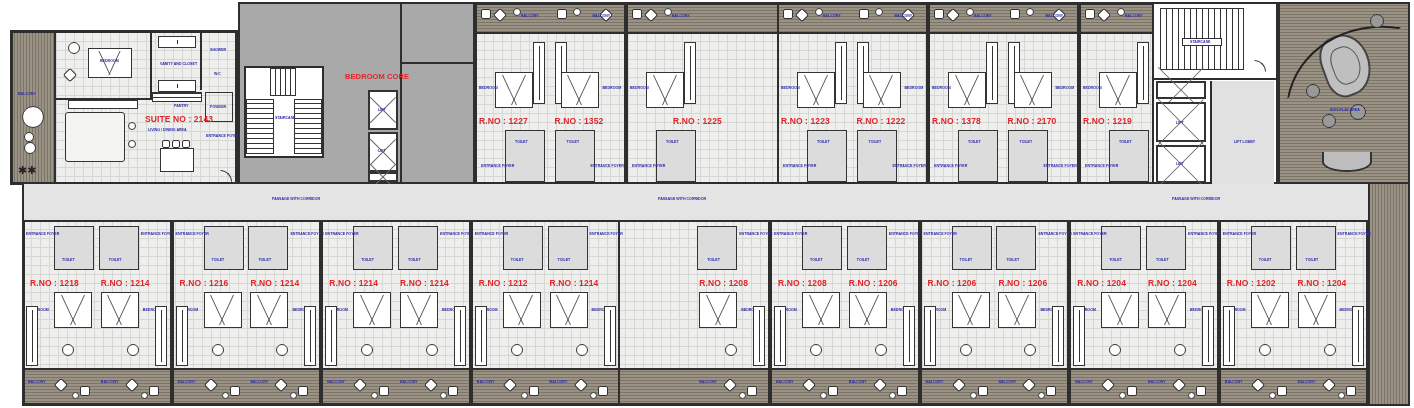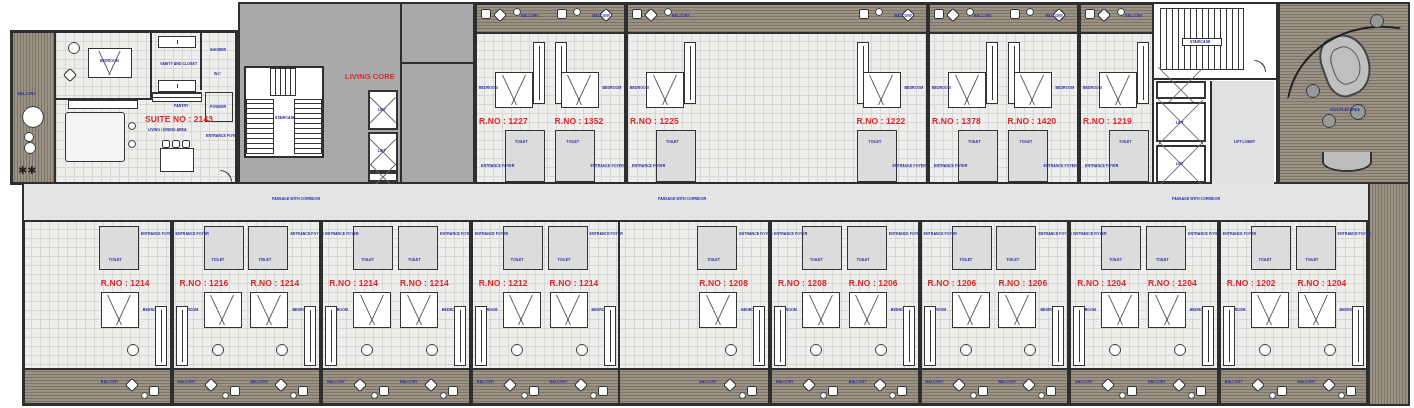--- a/index.html
+++ b/index.html
@@ -99,21 +99,21 @@
   </div>
 
   <div class="abs grey" style="left:238px;top:2px;width:237px;height:182px;border:2px solid #2e2e2e;">
     <div class="wall" style="left:160px;top:0;width:2px;height:180px;"></div>
     <div class="wall" style="left:162px;top:58px;width:73px;height:2px;"></div>
     <div class="abs" style="left:4px;top:62px;width:80px;height:92px;background:#fff;border:2px solid #2e2e2e;"></div>
     <div class="stairsh" style="left:6px;top:95px;width:28px;height:55px;"></div>
     <div class="stairsh" style="left:54px;top:95px;width:28px;height:55px;"></div>
     <div class="stairs" style="left:30px;top:64px;width:26px;height:28px;"></div>
     <div class="blue-label" style="left:35px;top:112px;">STAIRCASE</div>
-    <div class="red-label" style="left:105px;top:68px;font-size:7.5px;">LIVING CORE</div>
+    <div class="red-label" style="left:105px;top:68px;font-size:7.5px;">BEDROOM CORE</div>
     <div class="lift" style="left:128px;top:86px;width:30px;height:40px;"></div>
     <div class="lift" style="left:128px;top:128px;width:30px;height:40px;"></div>
     <div class="lift" style="left:128px;top:168px;width:30px;height:10px;"></div>
     <div class="blue-label" style="left:138px;top:104px;">LIFT</div>
     <div class="blue-label" style="left:138px;top:145px;">LIFT</div>
   </div>
 
   <div class="abs" style="left:475px;top:2px;width:680px;height:182px;">
     <div class="abs tile" style="left:0;top:30px;width:680px;height:150px;"></div>
     <div class="abs deck" style="left:0;top:2px;width:680px;height:30px;"></div>
@@ -153,21 +153,35 @@
   </div>
       <div class="abs" style="top: 0px; height: 182px; left: 151px; width: 75.5px;">
     <div class="wall" style="top: 0px; width: 2px; height: 182px; left: 0px;"></div>
     <div class="dchair" style="top: 8px; left: 20px;"></div>
     <div class="chair" style="top: 7px; left: 6px;"></div>
     <div class="stool" style="top: 6px; left: 38px;"></div>
     <div class="blue-label" style="top: 12px; left: 46px;">BALCONY</div>
     <div class="wardrobe" style="top: 40px; width: 12px; height: 62px; left: 58px;"></div>
     <div class="bed" style="top: 70px; width: 38px; height: 36px; left: 20px;"></div>
     <div class="blue-label" style="top: 84px; left: 4px;">BEDROOM</div>
-    <div class="red-label" style="top: 114px; left: 4px;">R.NO : 1225</div>
+    <div class="red-label" style="top: 114px; left: 4px; padding-left: 43px;">R.NO : 1225</div>
+    <div class="bath" style="top: 128px; width: 40px; height: 52px; left: 30px;"></div>
+    <div class="blue-label" style="top: 138px; left: 40px;">TOILET</div>
+    <div class="blue-label" style="top: 162px; left: 6px;">ENTRANCE FOYER</div>
+  </div>
+      <div class="abs" style="top: 0px; height: 182px; left: 302px; width: 75.5px;">
+    <div class="wall" style="top: 0px; width: 2px; height: 182px; left: 0px;"></div>
+    <div class="dchair" style="top: 8px; left: 20px;"></div>
+    <div class="chair" style="top: 7px; left: 6px;"></div>
+    <div class="stool" style="top: 6px; left: 38px;"></div>
+    <div class="blue-label" style="top: 12px; left: 46px;">BALCONY</div>
+    <div class="wardrobe" style="top: 40px; width: 12px; height: 62px; left: 58px;"></div>
+    <div class="bed" style="top: 70px; width: 38px; height: 36px; left: 20px;"></div>
+    <div class="blue-label" style="top: 84px; left: 4px;">BEDROOM</div>
+    <div class="red-label" style="top: 114px; left: 4px;">R.NO : 1223</div>
     <div class="bath" style="top: 128px; width: 40px; height: 52px; left: 30px;"></div>
     <div class="blue-label" style="top: 138px; left: 40px;">TOILET</div>
     <div class="blue-label" style="top: 162px; left: 6px;">ENTRANCE FOYER</div>
   </div>
       <div class="abs" style="top: 0px; height: 182px; left: 377.5px; width: 75.5px;">
     <div class="wall" style="top: 0px; width: 2px; height: 182px; left: 73.5px;"></div>
     <div class="dchair" style="top: 8px; left: 50px;"></div>
     <div class="chair" style="top: 7px; left: 6px;"></div>
     <div class="stool" style="top: 6px; left: 22px;"></div>
     <div class="blue-label" style="top: 12px; left: 42px;">BALCONY</div>
@@ -195,21 +209,21 @@
   </div>
       <div class="abs" style="top: 0px; height: 182px; left: 528.5px; width: 75.5px;">
     <div class="wall" style="top: 0px; width: 2px; height: 182px; left: 73.5px;"></div>
     <div class="dchair" style="top: 8px; left: 50px;"></div>
     <div class="chair" style="top: 7px; left: 6px;"></div>
     <div class="stool" style="top: 6px; left: 22px;"></div>
     <div class="blue-label" style="top: 12px; left: 42px;">BALCONY</div>
     <div class="wardrobe" style="top: 40px; width: 12px; height: 62px; left: 4px;"></div>
     <div class="bed" style="top: 70px; width: 38px; height: 36px; left: 10px;"></div>
     <div class="blue-label" style="top: 84px; left: 52px;">BEDROOM</div>
-    <div class="red-label" style="top: 114px; left: 4px;">R.NO : 1420</div>
+    <div class="red-label" style="top: 114px; left: 4px;">R.NO : 2170</div>
     <div class="bath" style="top: 128px; width: 40px; height: 52px; left: 4px;"></div>
     <div class="blue-label" style="top: 138px; left: 16px;">TOILET</div>
     <div class="blue-label" style="top: 162px; left: 40px;">ENTRANCE FOYER</div>
   </div>
       <div class="abs" style="top: 0px; height: 136px; left: 604px; width: 75.5px;">
     <div class="wall" style="top: 0px; width: 2px; height: 182px; left: 0px;"></div>
     <div class="dchair" style="top: 8px; left: 20px;"></div>
     <div class="chair" style="top: 7px; left: 6px;"></div>
     <div class="stool" style="top: 6px; left: 38px;"></div>
     <div class="blue-label" style="top: 12px; left: 46px;">BALCONY</div>
@@ -259,20 +273,35 @@
 
   <div class="abs" style="left:22px;top:220px;width:1346px;height:186px;">
     <div class="abs tile" style="left:0;top:0;width:1346px;height:150px;"></div>
     <div class="abs deck" style="left:0;top:150px;width:1346px;height:34px;"></div>
     <div class="wall" style="left:0;top:0;width:1346px;height:2px;"></div>
     <div class="wall" style="left:0;top:148px;width:1346px;height:2px;"></div>
     <div class="wall" style="left:0;top:183px;width:1346px;height:3px;"></div>
     <div class="wall" style="left:0;top:0;width:3px;height:186px;"></div>
   </div>
   <div class="abs" id="bottom-rooms" style="left:22px;top:220px;width:1346px;height:186px;">
+      <div class="abs" style="top: 0px; height: 186px; left: 0px; width: 74.8px;">
+    <div class="wall" style="top: 0px; width: 2px; height: 186px; left: 0px;"></div>
+    <div class="bath" style="top: 6px; width: 40px; height: 44px; left: 32px;"></div>
+    <div class="blue-label" style="top: 38px; left: 40px;">TOILET</div>
+    <div class="blue-label" style="top: 12px; left: 4px;">ENTRANCE FOYER</div>
+    <div class="red-label" style="top: 58px; left: 8px;">R.NO : 1218</div>
+    <div class="bed" style="top: 72px; width: 38px; height: 36px; left: 32px;"></div>
+    <div class="blue-label" style="top: 88px; left: 8px;">BEDROOM</div>
+    <div class="wardrobe" style="top: 86px; width: 12px; height: 60px; left: 4px;"></div>
+    <div class="stool" style="top: 124px; width: 12px; height: 12px; left: 40px;"></div>
+    <div class="blue-label" style="top: 160px; left: 6px;">BALCONY</div>
+    <div class="dchair" style="top: 160px; left: 34px;"></div>
+    <div class="chair" style="top: 166px; left: 58px;"></div>
+    <div class="stool" style="top: 172px; width: 7px; height: 7px; left: 50px;"></div>
+  </div>
       <div class="abs" style="top: 0px; height: 186px; left: 74.8px; width: 74.8px;">
     <div class="wall" style="top: 0px; width: 2px; height: 186px; left: 72.8px;"></div>
     <div class="bath" style="top: 6px; width: 40px; height: 44px; left: 2px;"></div>
     <div class="blue-label" style="top: 38px; left: 12px;">TOILET</div>
     <div class="blue-label" style="top: 12px; left: 44px;">ENTRANCE FOYER</div>
     <div class="red-label" style="top: 58px; left: 4px;">R.NO : 1214</div>
     <div class="bed" style="top: 72px; width: 38px; height: 36px; left: 4px;"></div>
     <div class="blue-label" style="top: 88px; left: 46px;">BEDROOM</div>
     <div class="wardrobe" style="top: 86px; width: 12px; height: 60px; left: 58px;"></div>
     <div class="stool" style="top: 124px; width: 12px; height: 12px; left: 30px;"></div>

